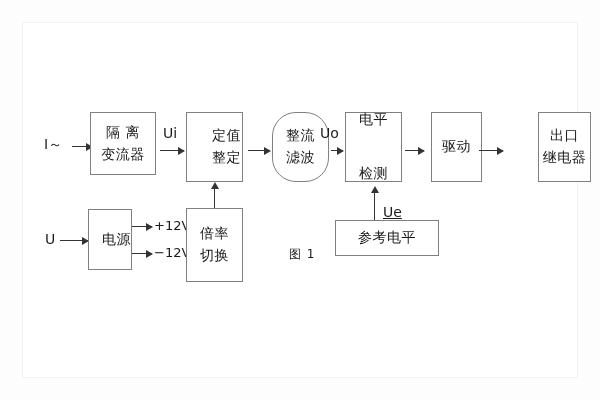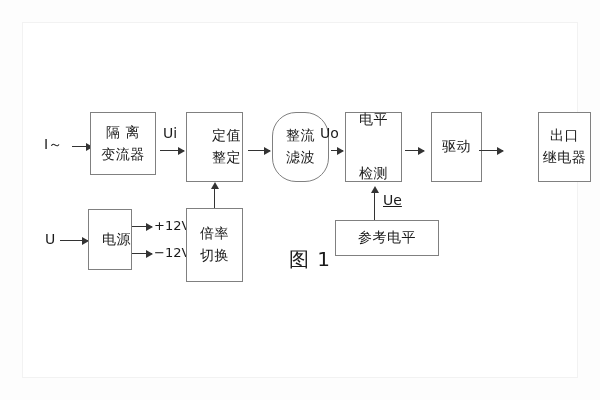--- a/index.html
+++ b/index.html
@@ -81,21 +81,21 @@
     top: -6px;
     width: 0;
     height: 0;
     border-left: 4px solid transparent;
     border-right: 4px solid transparent;
     border-bottom: 7px solid #333333;
   }
   .caption {
     position: absolute;
     color: #1a1a1a;
-    font-size: 20px;
+    font-size: 12px;
     white-space: nowrap;
     letter-spacing: 1px;
   }
 </style>
 </head>
 <body>
 
 <div id="canvas">
 
   <div id="frame"></div>
@@ -162,17 +162,17 @@
     <span class="ln">切换</span>
   </div>
 
   <div class="vconn" style="left:214px; top:188px; height:20px;"></div>
 
   <div class="box one-line" style="left:335px; top:220px; width:104px; height:36px;">
     <span class="ln">参考电平</span>
   </div>
 
   <div class="vconn" style="left:374px; top:192px; height:28px;"></div>
-  <div class="lbl" style="left:383px; top:193px;text-decoration:underline;">Ue</div>
+  <div class="lbl" style="left:383px; top:205px;text-decoration:underline;">Ue</div>
 
   <div class="caption" style="left:289px; top:246px;">图 1</div>
 
 </div>
 
 </body></html>

